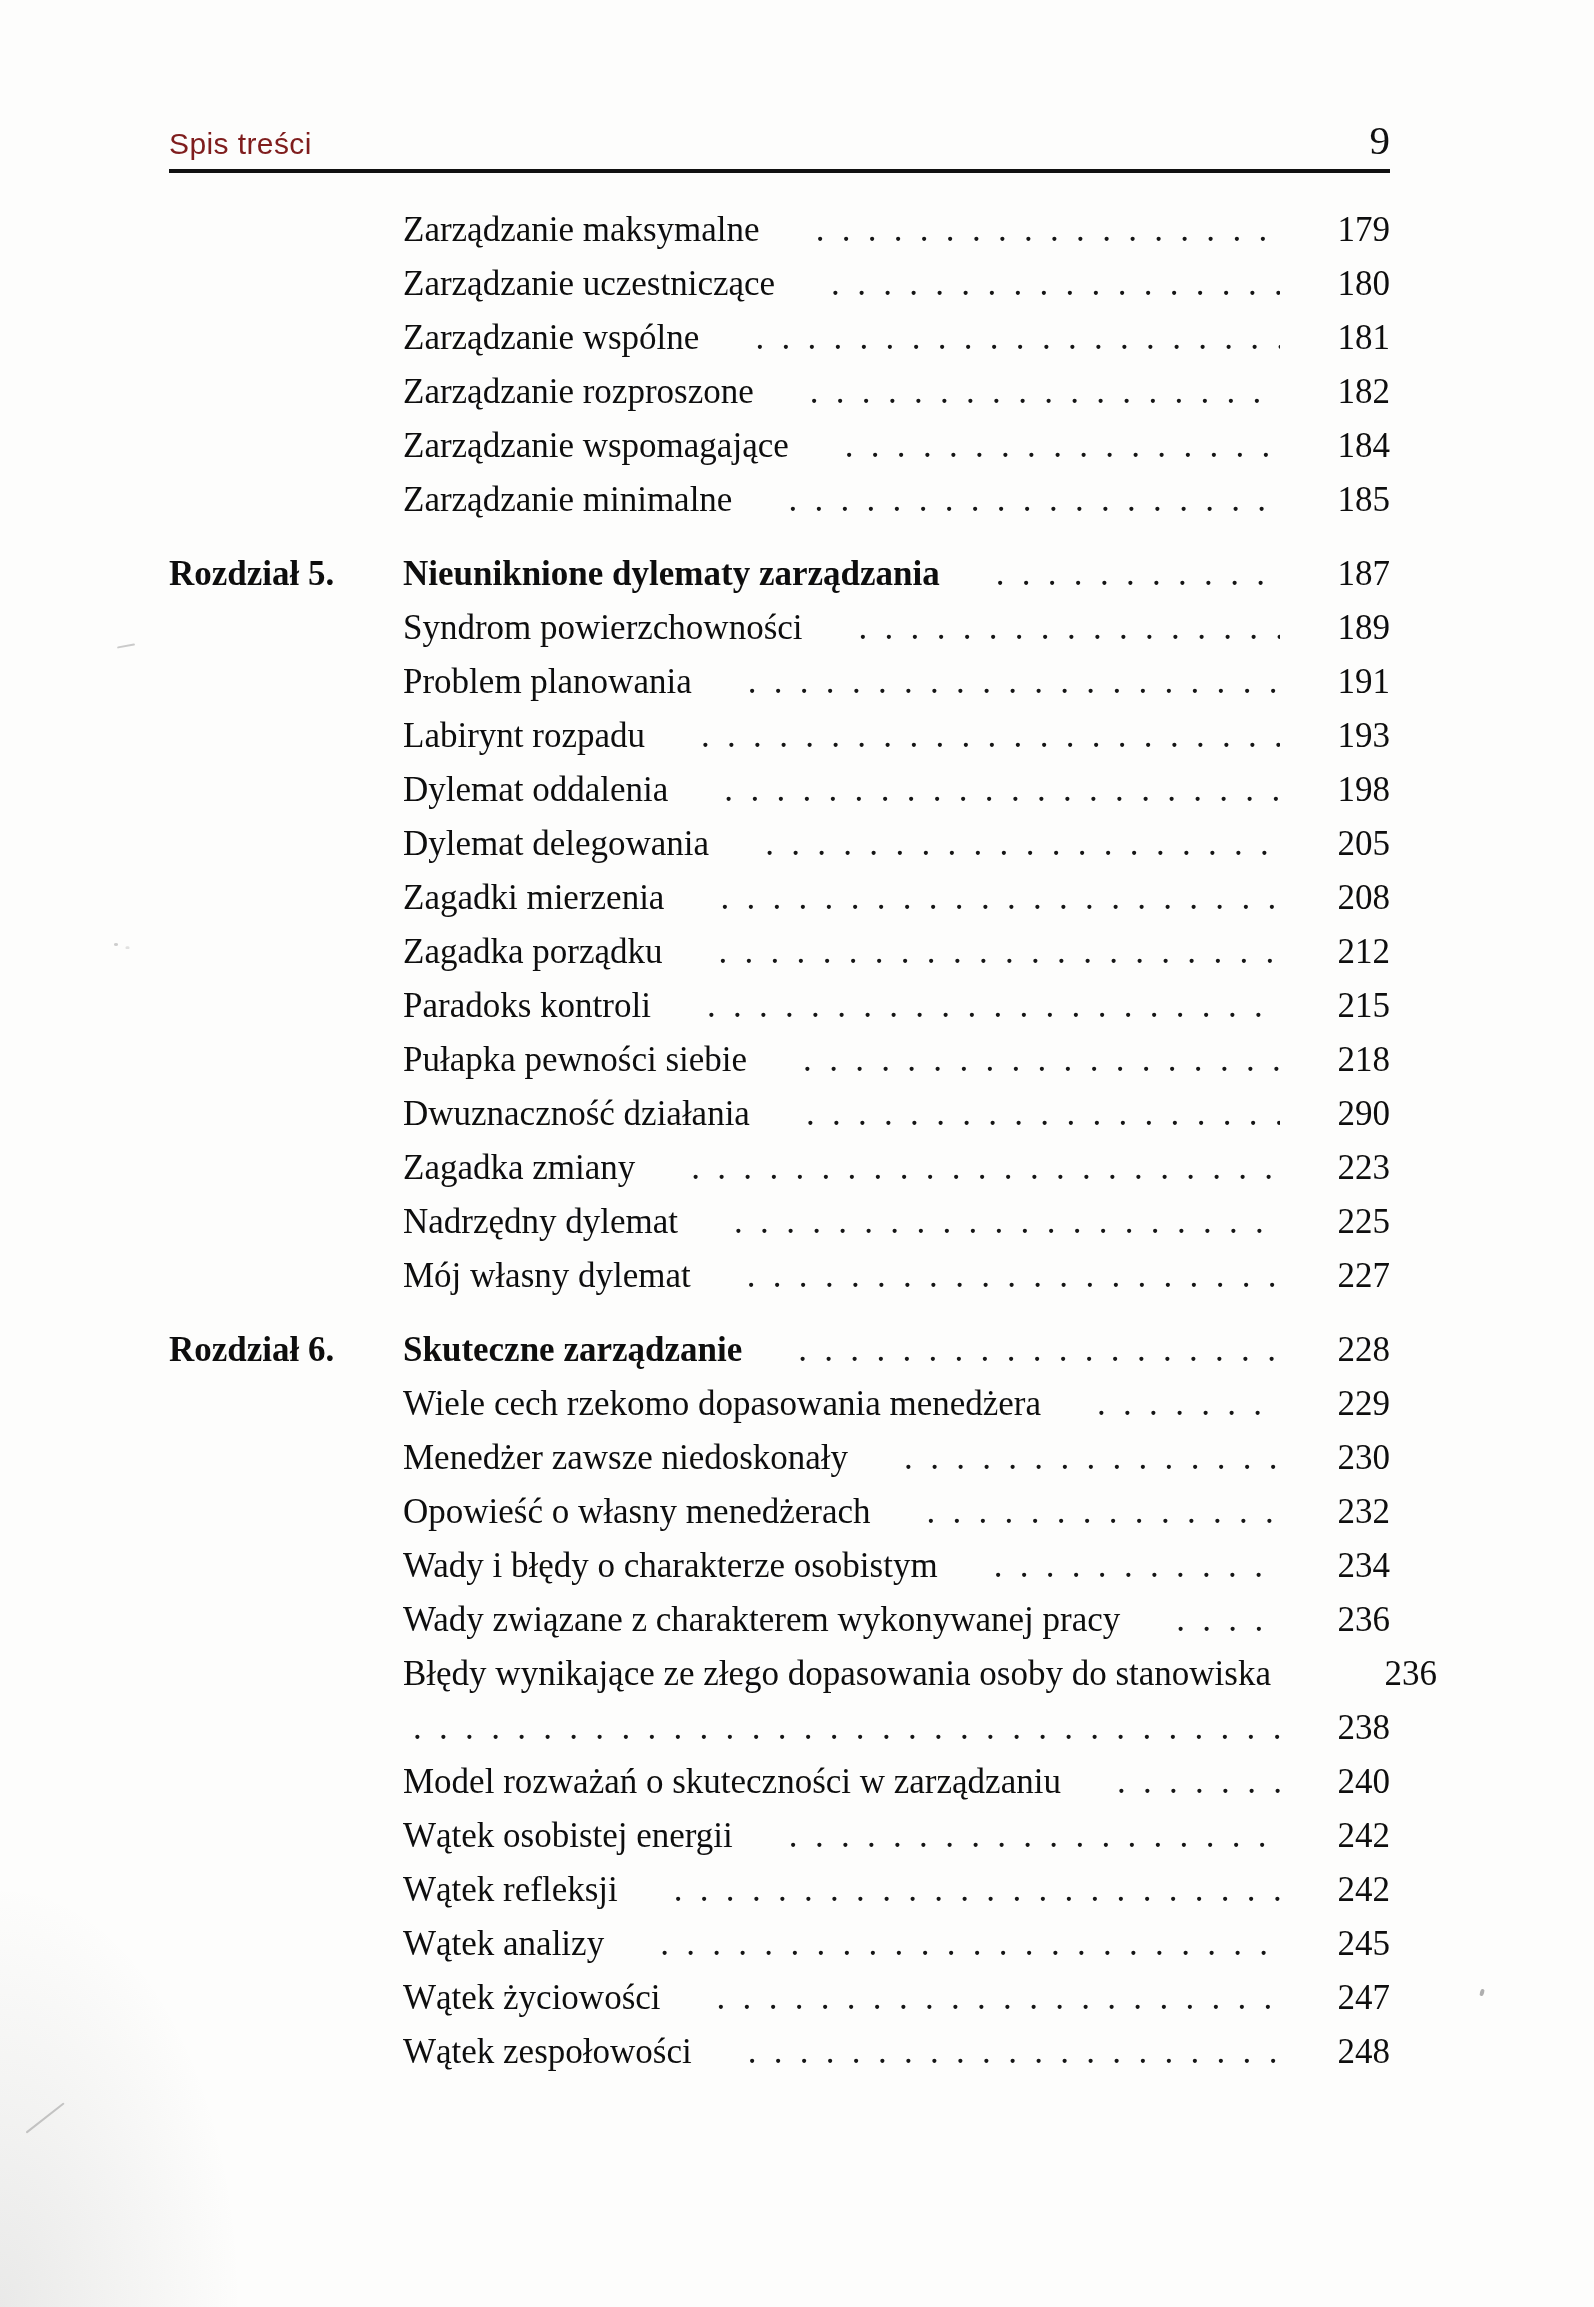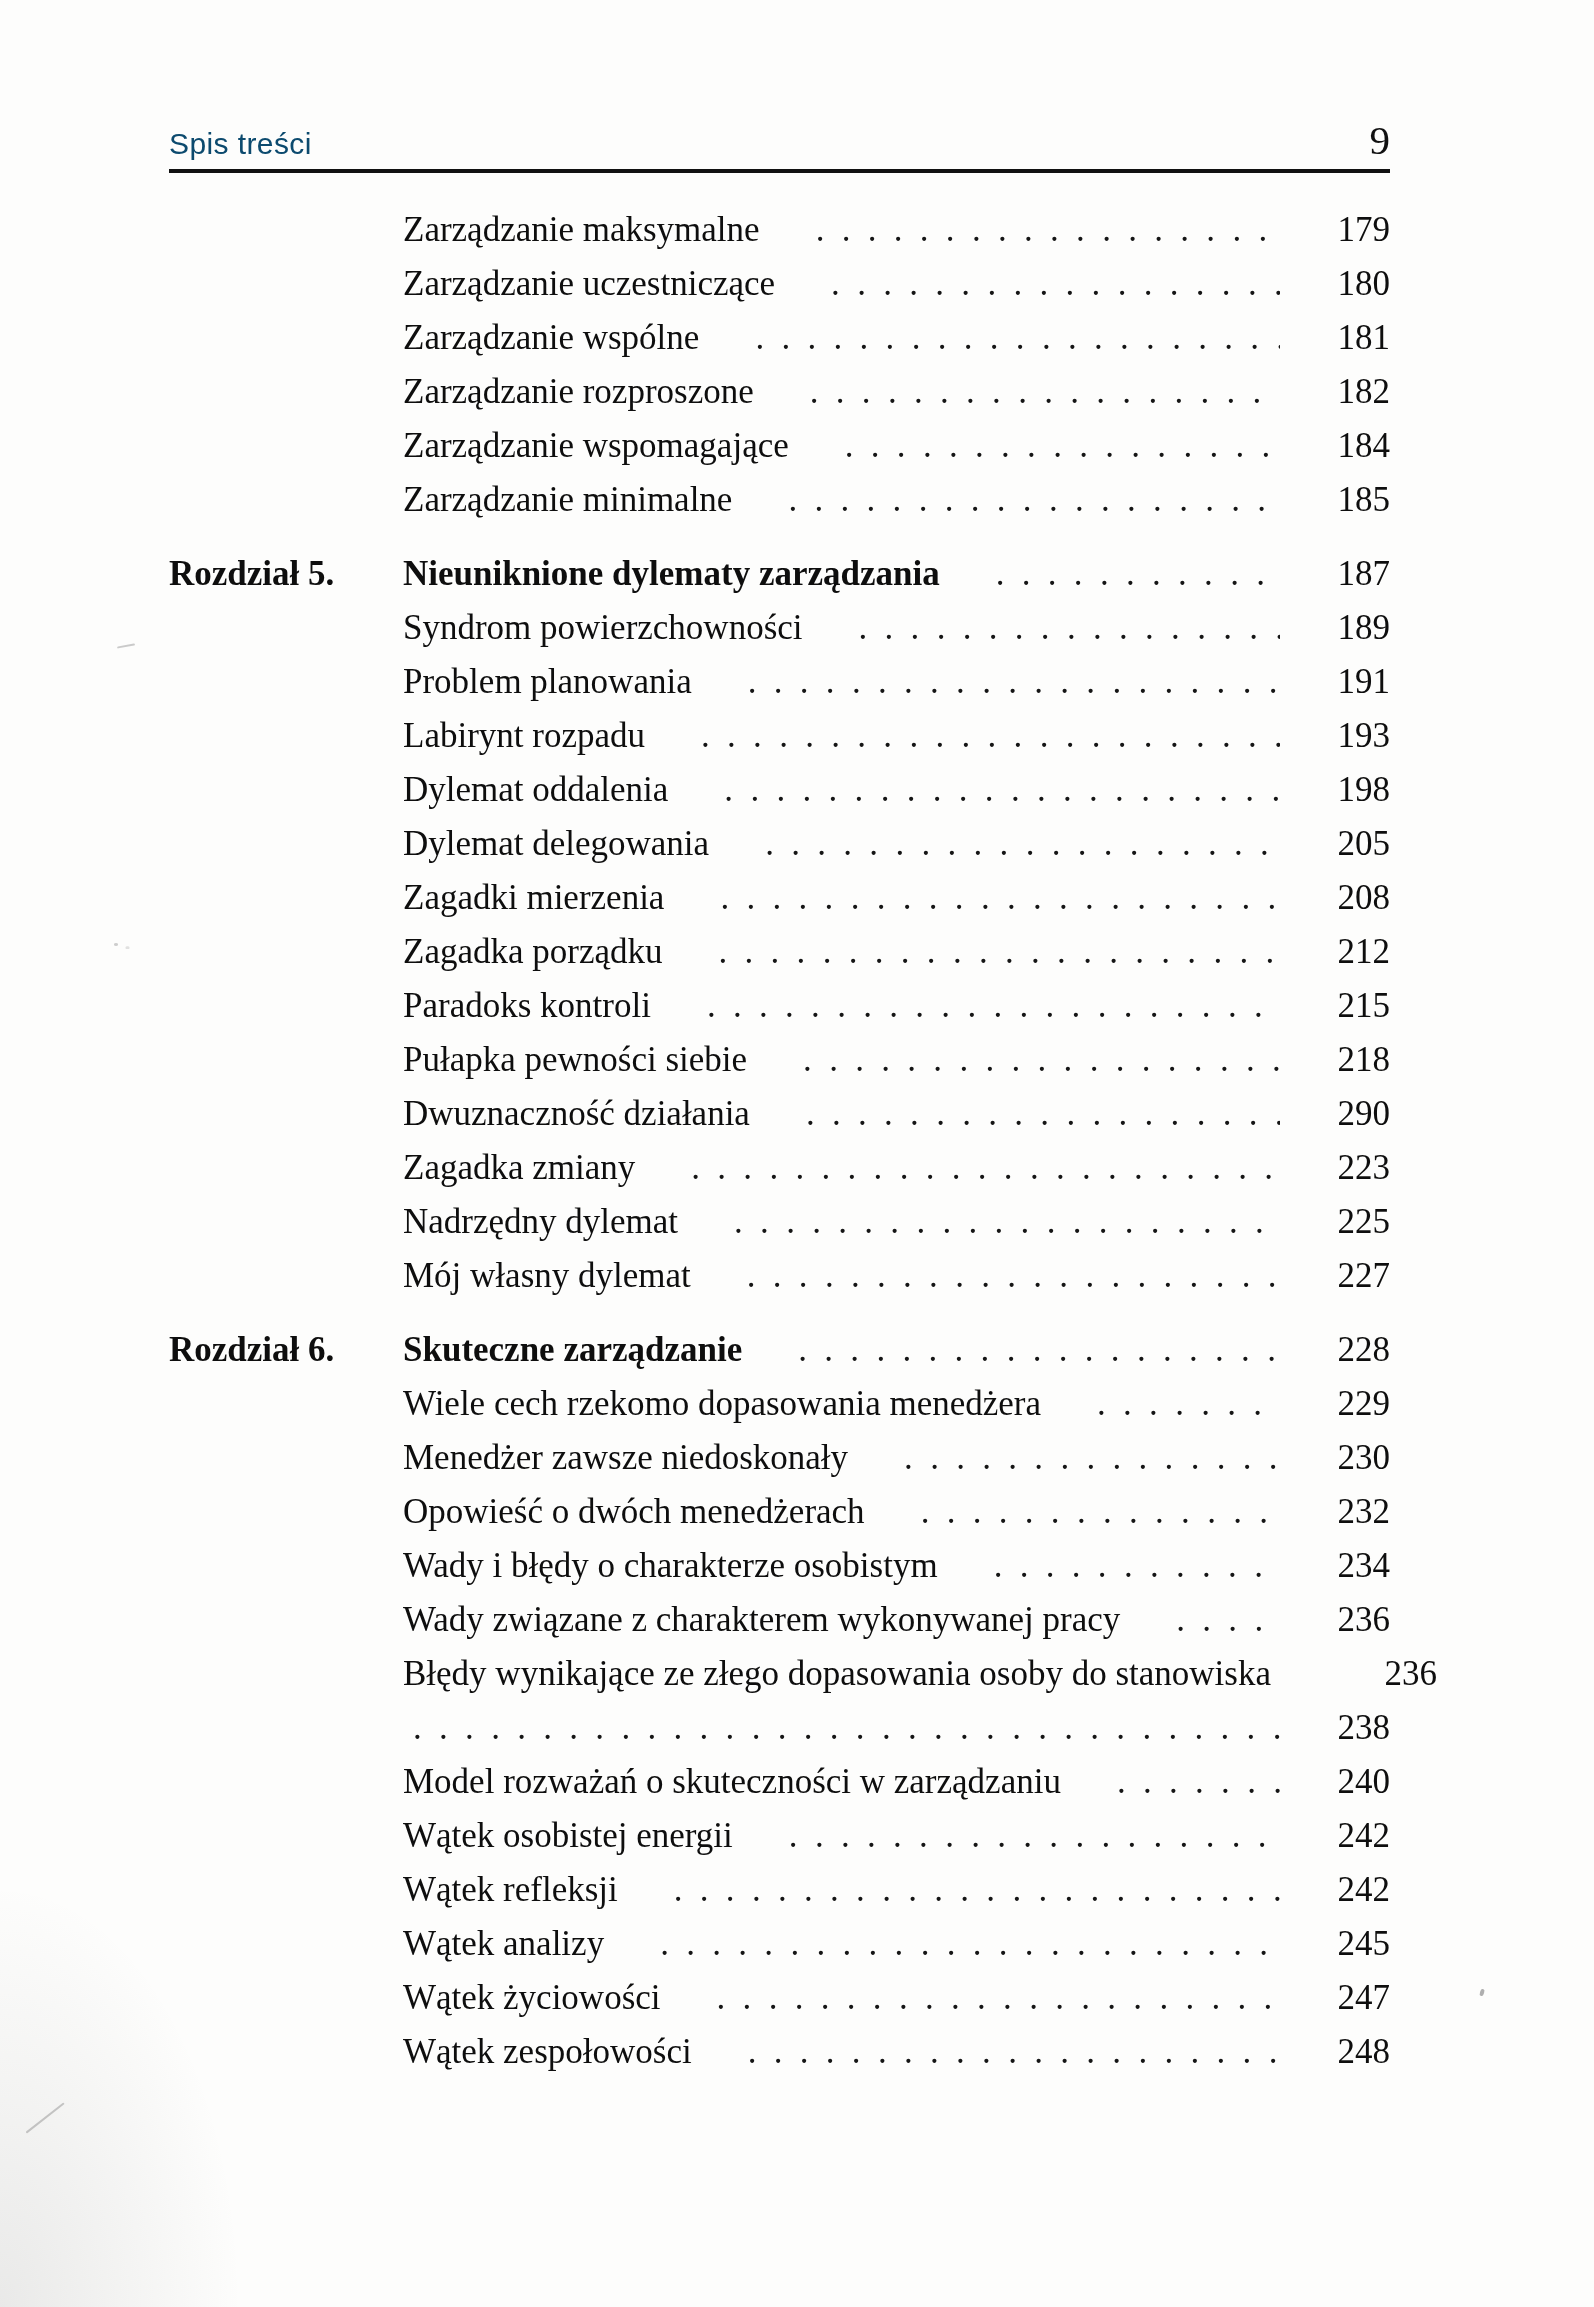--- a/index.html
+++ b/index.html
@@ -21,21 +21,21 @@
   .header-row {
     display: flex;
     justify-content: space-between;
     align-items: baseline;
     line-height: 36px;
   }
   .header-title {
     font-family: "Liberation Sans", "DejaVu Sans", sans-serif;
     font-size: 30px;
     letter-spacing: 0.4px;
-    color: #0c4a6e;
+    color: #7f1d1d;
   }
   .header-page {
     font-family: "Liberation Serif", "DejaVu Serif", serif;
     font-size: 41px;
     color: #111;
   }
   .rule {
     margin-top: 7.4px;
     border-bottom: 4.1px solid #111;
   }
@@ -256,21 +256,21 @@
     <span class="pagenum">229</span>
   </div>
       <div class="row">
     <span class="prefix"></span>
     <span class="label">Menedżer zawsze niedoskonały</span>
     <span class="leader">............................................................</span>
     <span class="pagenum">230</span>
   </div>
       <div class="row">
     <span class="prefix"></span>
-    <span class="label">Opowieść o dwóch menedżerach</span>
+    <span class="label">Opowieść o własny menedżerach</span>
     <span class="leader">............................................................</span>
     <span class="pagenum">232</span>
   </div>
       <div class="row">
     <span class="prefix"></span>
     <span class="label">Wady i błędy o charakterze osobistym</span>
     <span class="leader">............................................................</span>
     <span class="pagenum">234</span>
   </div>
       <div class="row">

